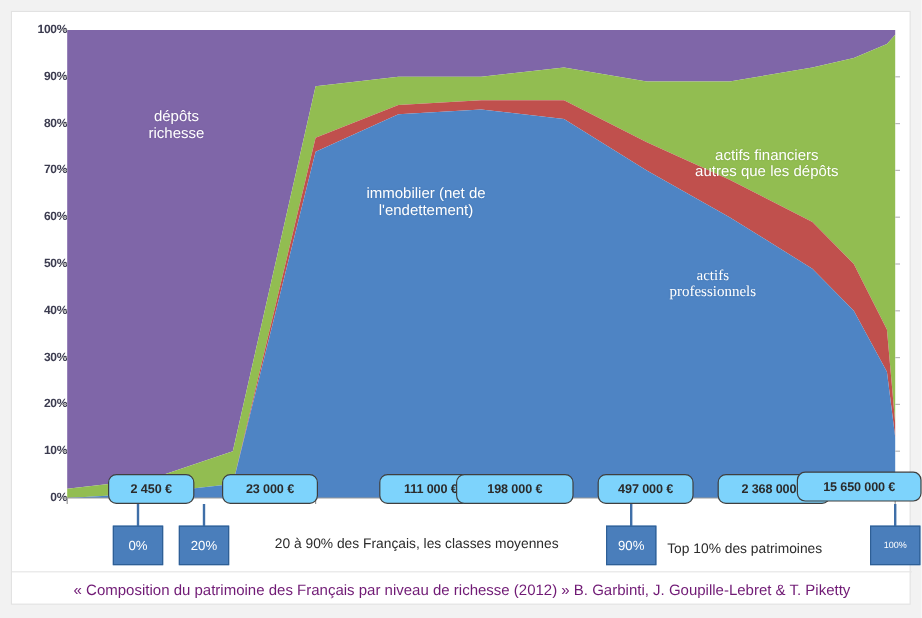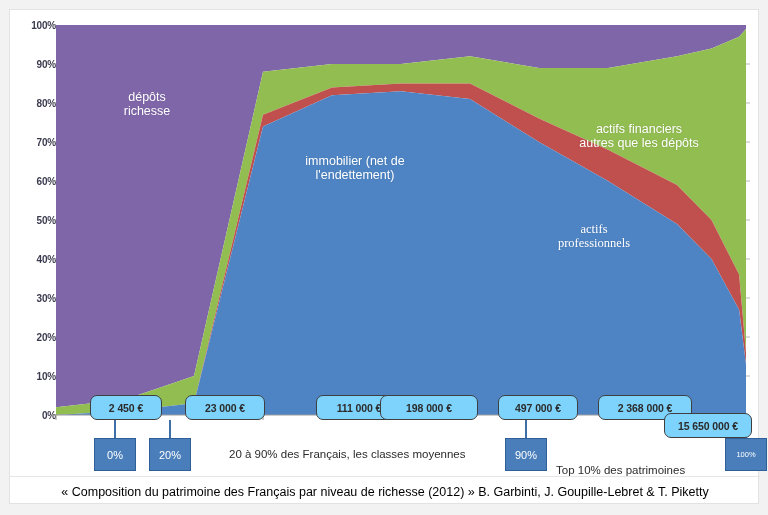--- a/index.html
+++ b/index.html
@@ -80,21 +80,21 @@
     white-space:nowrap;
     text-align:center;
   }
   
   #caption{
     position:absolute;
     left:0;top:466px;width:750px;height:29px;
     border-top:1px solid #e6e6e6;
     display:flex;align-items:center;justify-content:center;
     font-size:12.5px;
-    color:#000000;
+    color:#701a75;
   }
 </style>
 </head>
 <body>
 
 <div id="figure">
 
   <div id="plotwrap">
 
     <div id="yaxis">
@@ -171,31 +171,31 @@
     <div class="series-label" style="left:519px;top:212px;width:130px;font-family:Liberation Serif, serif;">actifs
 professionnels</div>
 
     <div id="money-boxes">
         <div class="money-box" style="left: 80px; top: 385px; width: 72px;">2 450 €</div>
         <div class="money-box" style="left: 175px; top: 385px; width: 80px; text-align: right;">23 000 €</div>
         <div class="money-box" style="left: 267px; top: 385px; width: 86px; margin-left: 39px;">111 000 €</div>
         <div class="money-box" style="left: 370px; top: 385px; width: 98px;">198 000 €</div>
         <div class="money-box" style="left: 488px; top: 385px; width: 80px;">497 000 €</div>
         <div class="money-box" style="left: 588px; top: 385px; width: 94px;">2 368 000 €</div>
-        <div class="money-box" style="left: 654px; top: 403px; width: 88px;">15 650 000 €</div>
+        <div class="money-box" style="left: 654px; top: 383px; width: 104px;">15 650 000 €</div>
       </div>
 
     <div id="pct-boxes">
         <div class="pct-box small" style="left: 84px; top: 428px; width: 42px; height: 33px; background: rgb(74, 126, 187); border-color: rgb(46, 95, 150);">0%</div>
         <div class="pct-box small" style="left: 139px; top: 428px; width: 42px; height: 33px; background: rgb(74, 126, 187); border-color: rgb(46, 95, 150);">20%</div>
         <div class="pct-box small" style="left: 495px; top: 428px; width: 42px; height: 33px; background: rgb(74, 126, 187); border-color: rgb(46, 95, 150);">90%</div>
         <div class="pct-box tiny" style="left: 715px; top: 428px; width: 42px; height: 33px; background: rgb(74, 126, 187); border-color: rgb(46, 95, 150);">100%</div>
       </div>
 
     <div id="band-texts">
         <div class="band-text" style="left: 219px; top: 438px;">20 à 90% des Français, les classes moyennes</div>
-        <div class="band-text" style="left: 546px; top: 454px;">Top 10% des patrimoines</div>
+        <div class="band-text" style="left: 546px; top: 442px;">Top 10% des patrimoines</div>
       </div>
 
   </div>
 
   <div id="caption">« Composition du patrimoine des Français par niveau de richesse (2012) » B. Garbinti, J. Goupille-Lebret &amp; T. Piketty</div>
 </div>
 
 </body></html>

